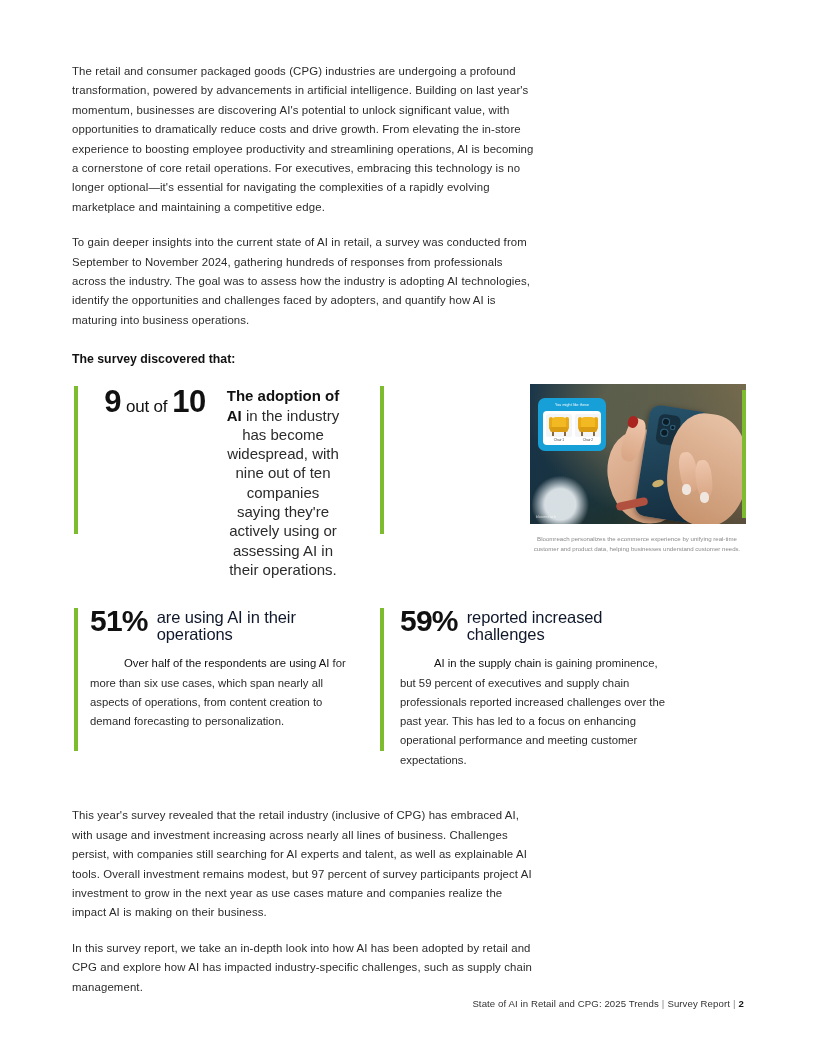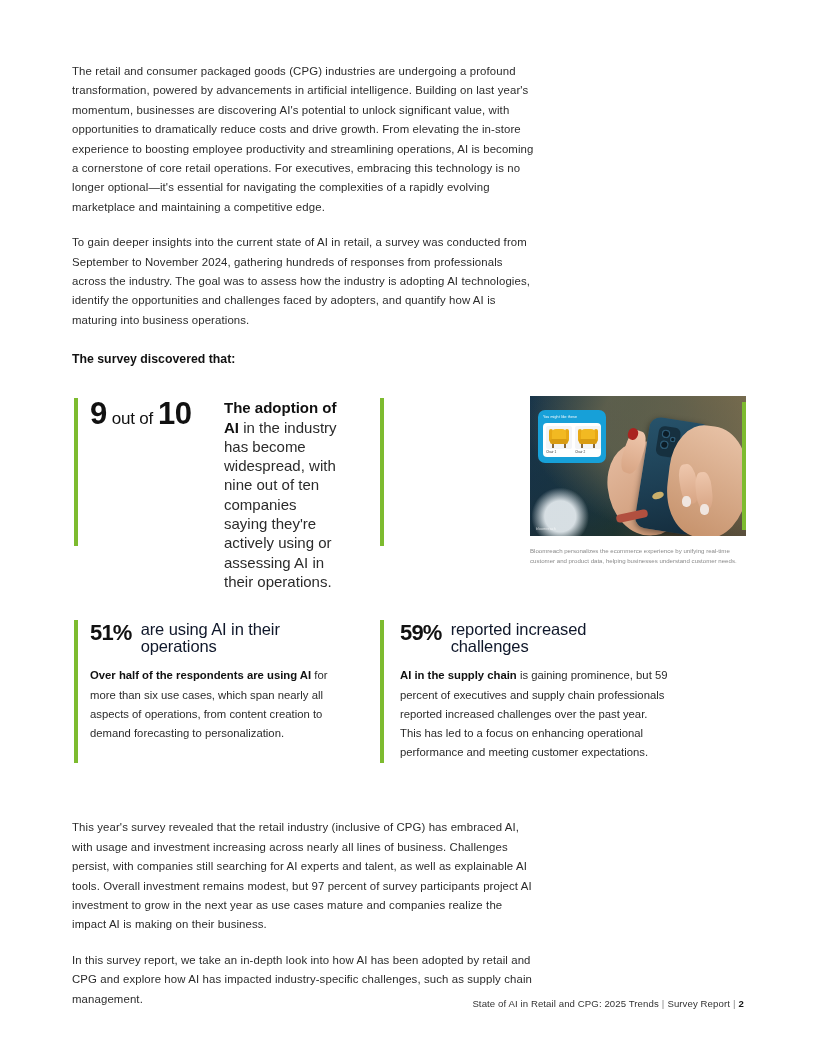--- a/index.html
+++ b/index.html
@@ -50,22 +50,23 @@
   h2.sub-head {
     font-size: 12.3px;
     font-weight: bold;
     color: #111;
     margin: 22px 0 0 0;
   }
 
   
   .stat-row-1 {
     position: relative;
-    margin-top: 24px;
+    margin-top: 12px;
     height: 200px;
+    text-align: center;
   }
   .stat-row-2 {
     position: relative;
     margin-top: 22px;
     height: 170px;
   }
 
   .greenbar {
     position: absolute;
     width: 4px;
@@ -101,21 +102,21 @@
     letter-spacing: -0.1px;
     margin-top: 3px;
   }
 
   .pct-head {
     display: flex;
     align-items: flex-start;
     gap: 9px;
   }
   .pct-num {
-    font-size: 22px;
+    font-size: 30px;
     font-weight: bold;
     color: #111;
     letter-spacing: -0.8px;
     line-height: 30px;
     text-align: right;
   }
   .pct-label {
     font-size: 16.5px;
     color: #0f172a;
     line-height: 17px;
@@ -132,21 +133,21 @@
     color: #111;
     font-weight: bold;
   }
 
   .pct-body {
     margin-top: 11px;
     font-size: 11.3px;
     line-height: 19.3px;
     color: #2b2b2b;
   }
-  .pct-body b { color: #111; font-weight: bold; }
+  .pct-body b { color: #111; font-weight: normal; margin-left: 34px; }
 
   
   .photo-wrap {
     position: absolute;
     overflow: visible;
   }
   .photo {
     position: relative;
     width: 216px;
     height: 140px;

